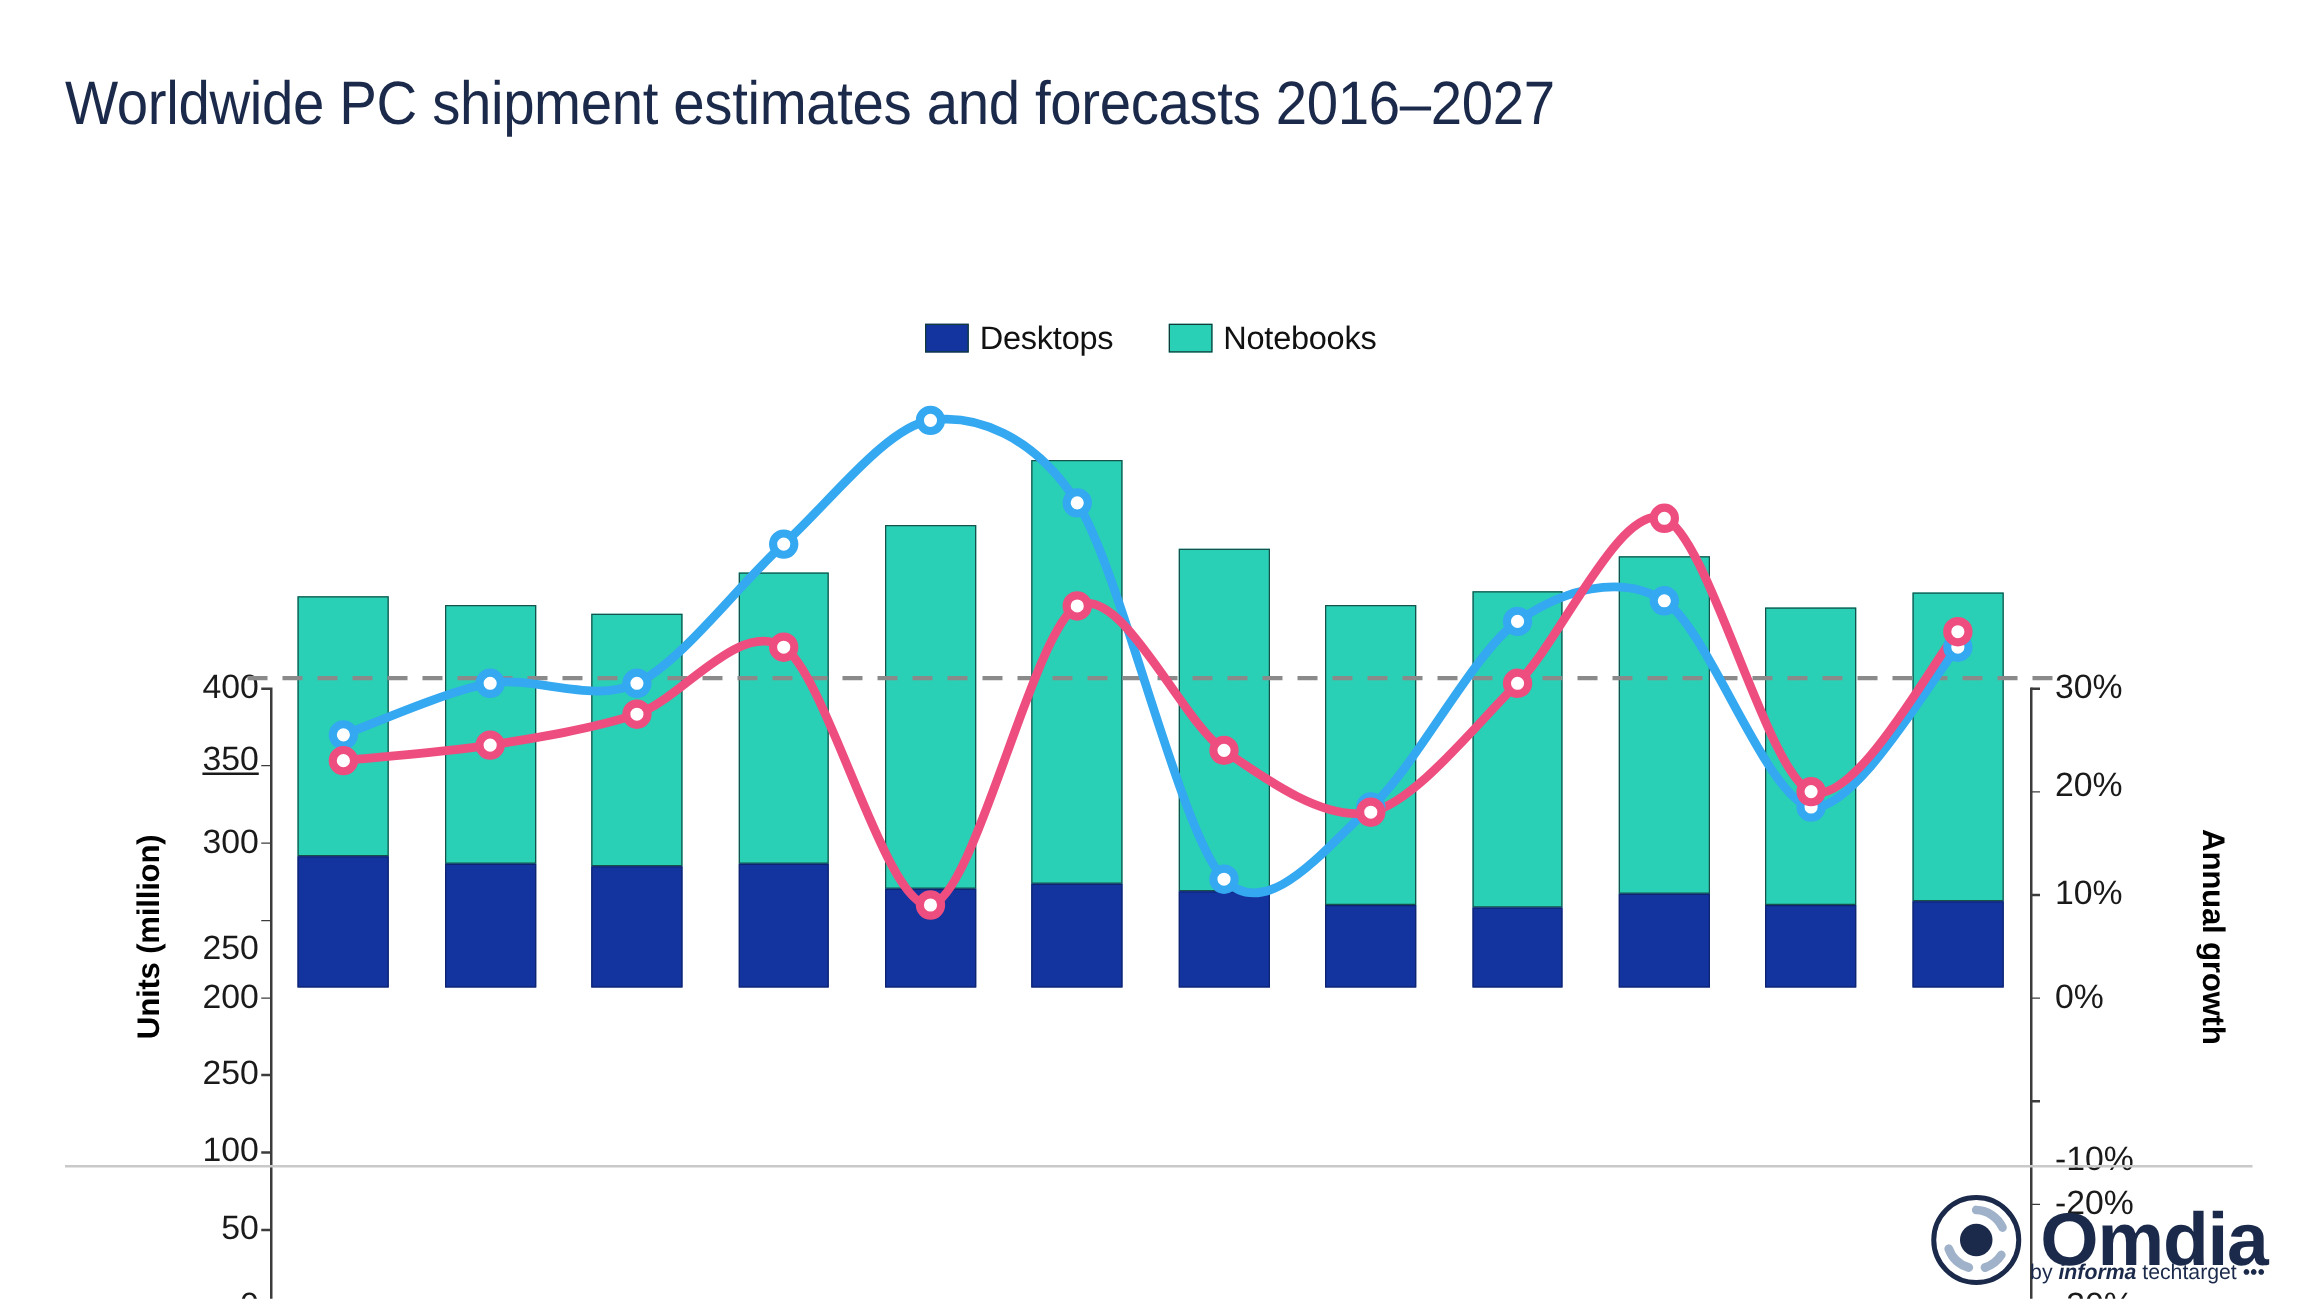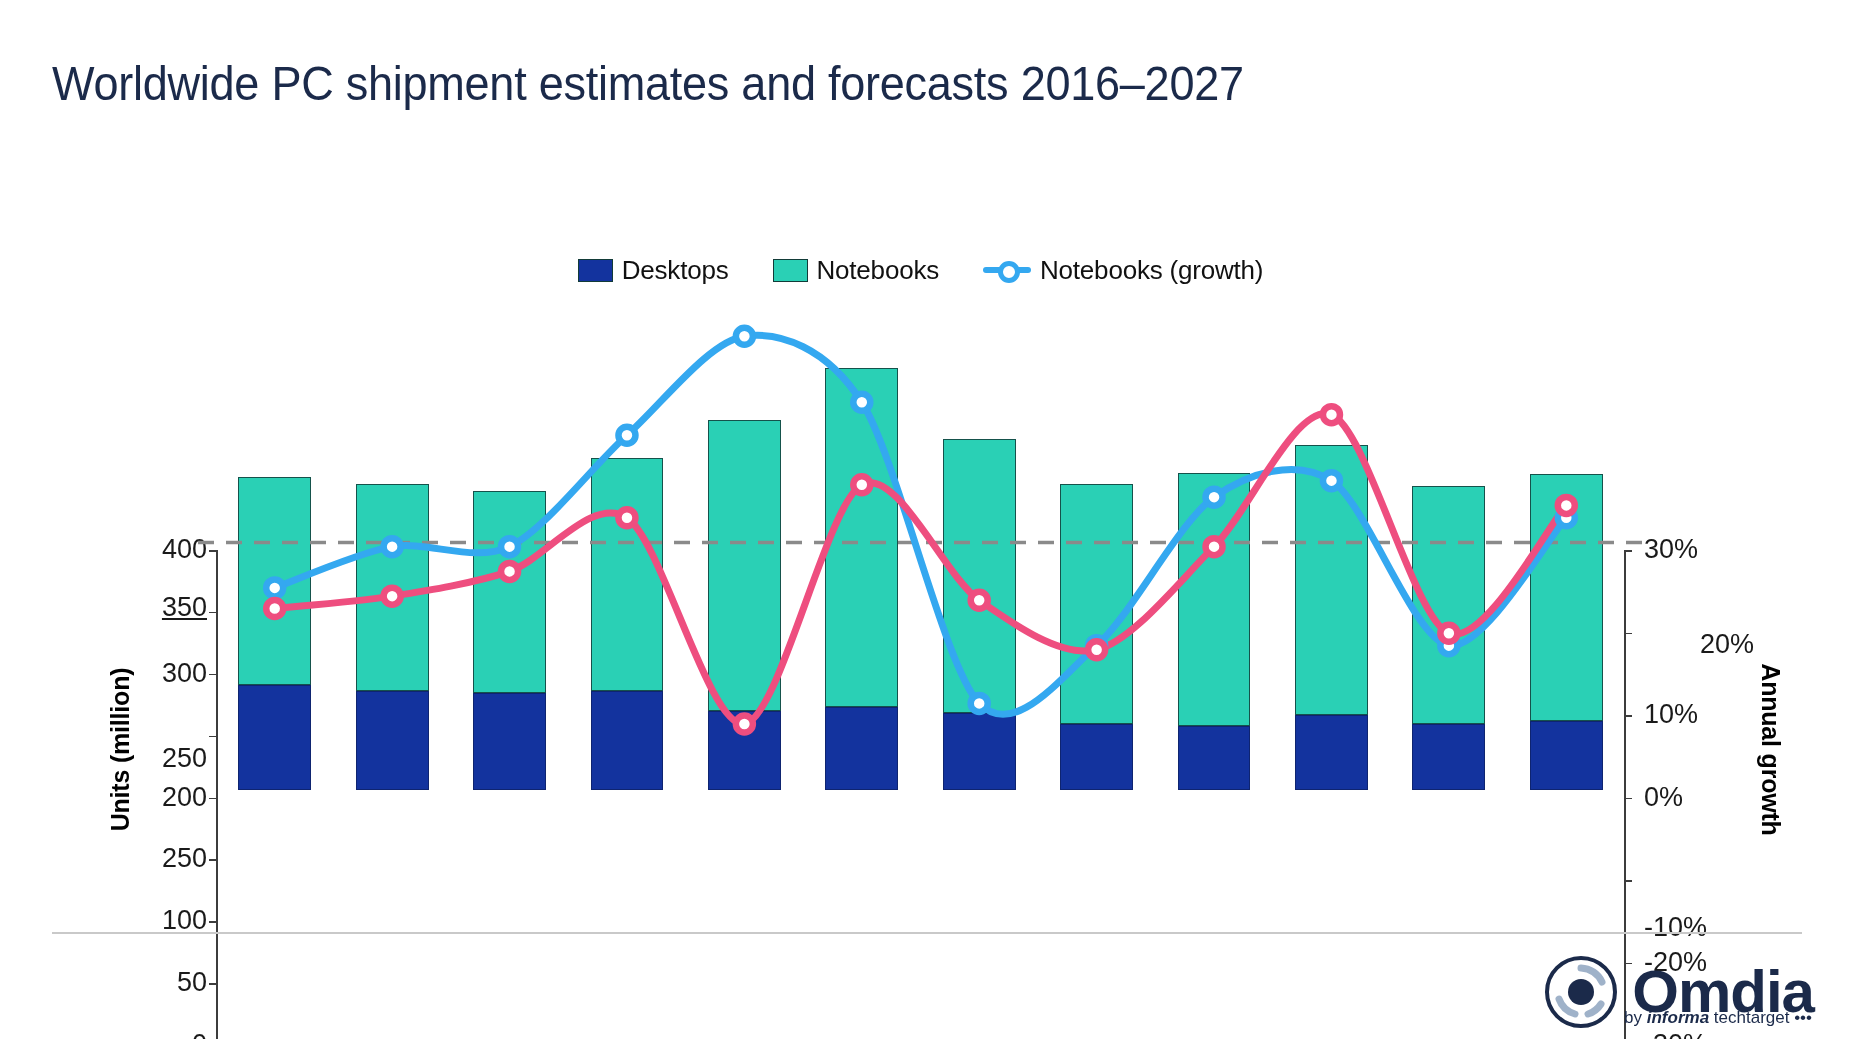--- a/index.html
+++ b/index.html
@@ -150,27 +150,20 @@
   <div id="chart">
 
     <div id="legend">
         <div class="lg-item">
           <span class="lg-swatch" style="background: rgb(19, 51, 158);"></span>
           <span class="lg-label">Desktops</span>
         </div>
         <div class="lg-item">
           <span class="lg-swatch" style="background: rgb(42, 208, 181);"></span>
           <span class="lg-label">Notebooks</span>
-        </div>
-        <div class="lg-item">
-          <span class="lg-line">
-            <span class="bar" style="background: rgb(52, 168, 240);"></span>
-            <span class="dot" style="border-color: rgb(52, 168, 240);"></span>
-          </span>
-          <span class="lg-label">Notebooks (growth)</span>
         </div>
       </div>
 
     <div class="axis-line" id="y-left-line"></div>
     <div class="axis-line" id="y-right-line"></div>
 
     <div id="y-left-title">Units (million)</div>
     <div id="y-right-title">Annual growth</div>
 
     <div id="tick-layer">
@@ -186,21 +179,21 @@
         <div class="tickmark" style="left: 209px; top: 542.5px;"></div>
         <div class="ytick ytick-left" style="top: 590.375px;">250</div>
         <div class="tickmark" style="left: 209px; top: 604.375px;"></div>
         <div class="ytick ytick-left" style="top: 652.25px;">100</div>
         <div class="tickmark" style="left: 209px; top: 666.25px;"></div>
         <div class="ytick ytick-left" style="top: 714.125px;">50</div>
         <div class="tickmark" style="left: 209px; top: 728.125px;"></div>
         <div class="ytick ytick-left" style="top: 776px;">0</div>
         <div class="ytick ytick-right" style="top: 281px;">30%</div>
         <div class="tickmark" style="left: 1625px; top: 295px;"></div>
-        <div class="ytick ytick-right" style="top: 376px; text-align: right;">20%</div>
+        <div class="ytick ytick-right" style="top: 360px;">20%</div>
         <div class="tickmark" style="left: 1625px; top: 377.5px;"></div>
         <div class="ytick ytick-right" style="top: 446px;">10%</div>
         <div class="tickmark" style="left: 1625px; top: 460px;"></div>
         <div class="ytick ytick-right" style="top: 528.5px;">0%</div>
         <div class="tickmark" style="left: 1625px; top: 542.5px;"></div>
         <div class="ytick ytick-right" style="top: 611px; margin-top: 48px;">-10%</div>
         <div class="tickmark" style="left: 1625px; top: 625px;"></div>
         <div class="ytick ytick-right" style="top: 693.5px;">-20%</div>
         <div class="tickmark" style="left: 1625px; top: 707.5px;"></div>
         <div class="ytick ytick-right" style="top: 776px;">-30%</div>

